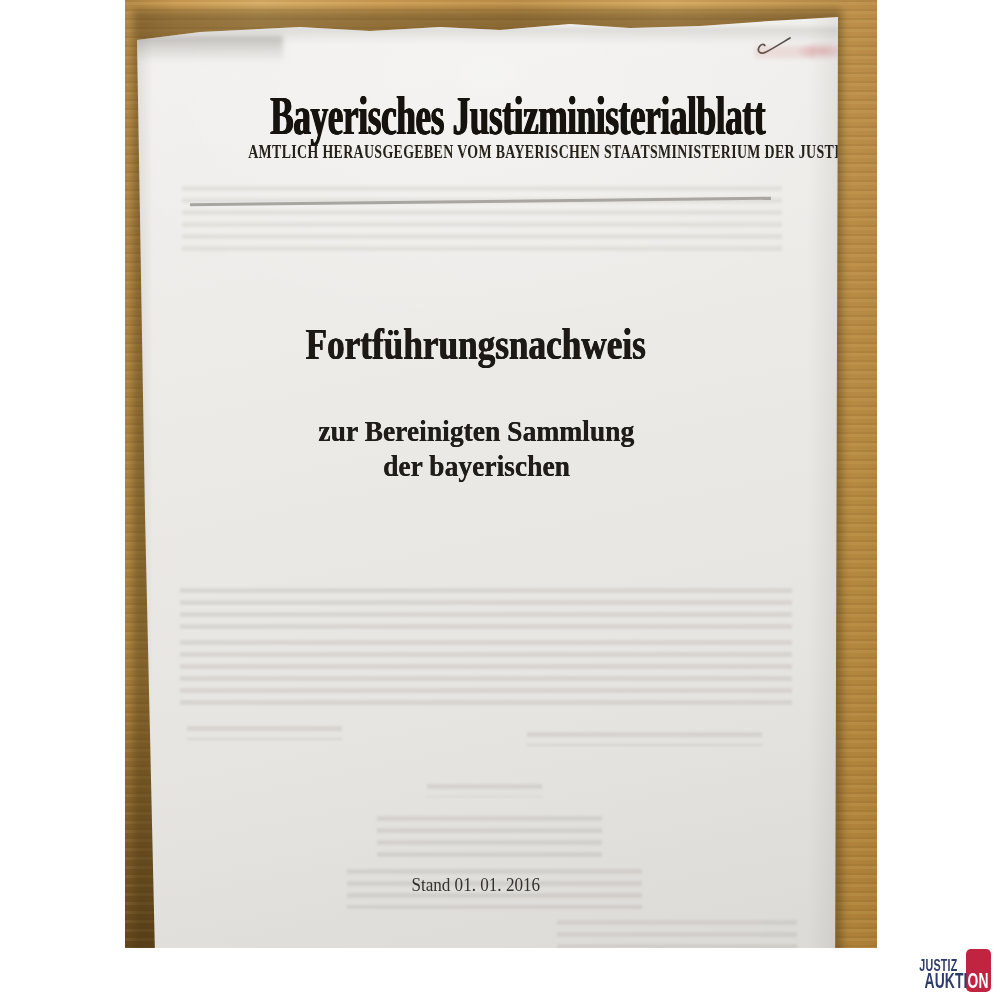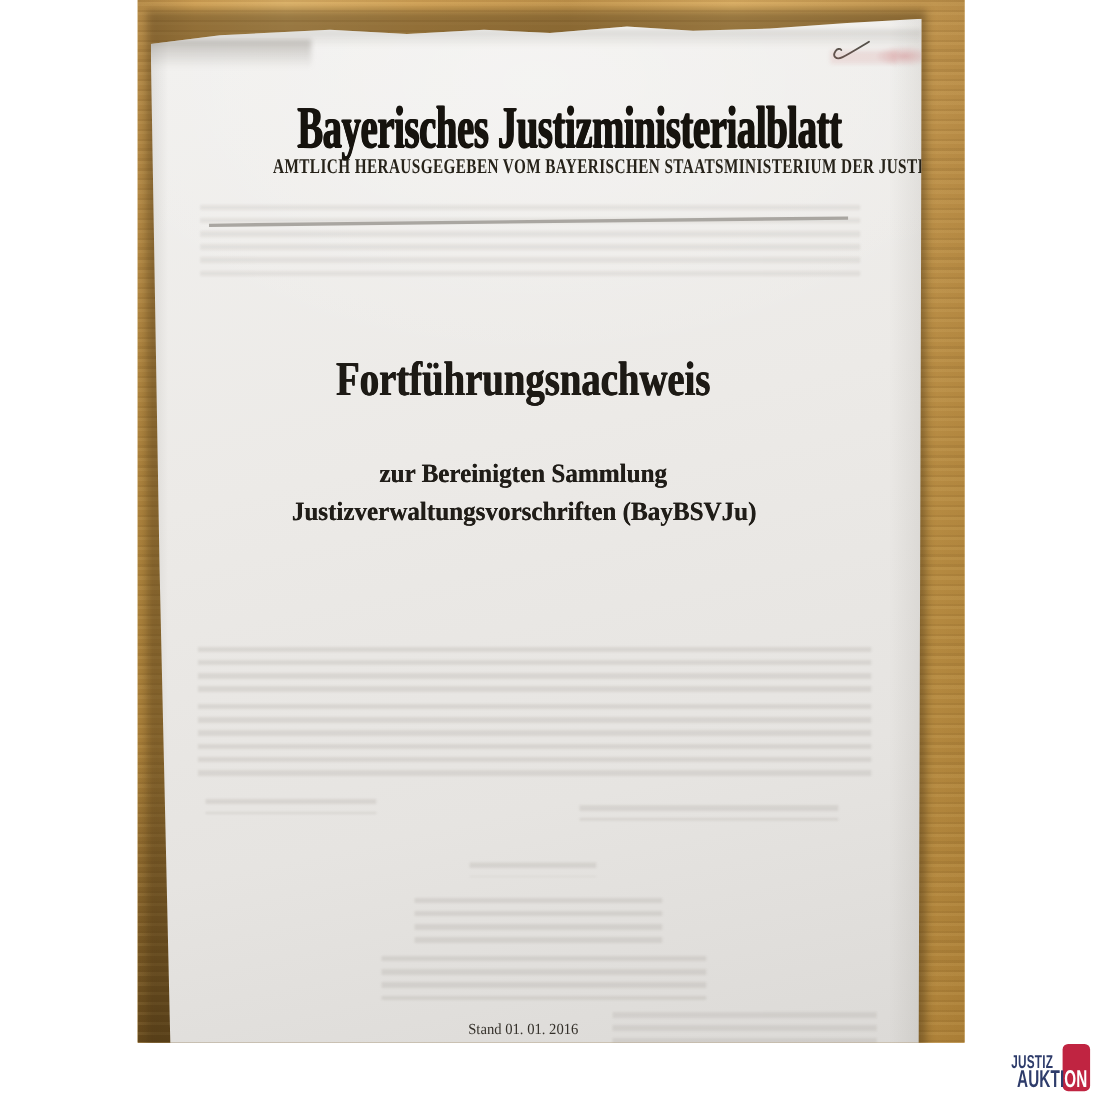--- a/index.html
+++ b/index.html
@@ -39,23 +39,23 @@
     transform:scaleX(0.65);color:#16130e;
     text-shadow:0.9px 0 currentColor,-0.9px 0 currentColor,0 0.4px currentColor;}
   .masthead-sub{top:128px;}
   .masthead-sub .scale{font-weight:bold;font-size:19px;line-height:19px;letter-spacing:0.5px;
     transform:scaleX(0.73);color:#262219;}
   .rule{position:absolute;left:53px;top:186px;width:581px;height:3px;background:#a9a6a1;
     transform:rotate(-0.65deg);}
   .doc-title{top:309px;}
   .doc-title .scale{font-weight:bold;font-size:44px;line-height:44px;transform:scaleX(0.80);
     color:#1d1a15;text-shadow:0.5px 0 currentColor,-0.5px 0 currentColor;}
-  .doc-sub{top:400px;font-weight:bold;font-size:24px;line-height:35.4px;color:#201d18;}
+  .doc-sub{top:400px;font-weight:bold;font-size:29px;line-height:35.4px;color:#201d18;}
   .doc-sub .scale{transform:scaleX(0.95);text-shadow:0.3px 0 currentColor;}
-  .stand{top:910px;font-size:14px;line-height:26px;color:#34302a;}
+  .stand{top:858px;font-size:18px;line-height:26px;color:#34302a;}
   .stand .scale{transform:scaleX(0.95);}
   
   .check{position:absolute;left:612px;top:18px;}
   .stamp1{position:absolute;left:660px;top:28px;width:42px;height:18px;filter:blur(1.5px);
     background:radial-gradient(ellipse at 60% 50%, rgba(198,92,96,0.38), rgba(198,92,96,0) 75%);}
   .stamp2{position:absolute;left:618px;top:32px;width:60px;height:12px;filter:blur(2px);
     background:rgba(200,100,100,0.14);}
   
   .logo{position:absolute;inset:0;font-family:"Liberation Sans",sans-serif;border-radius:23px;}
   .logo-badge{position:absolute;left:966px;top:949px;width:25px;height:43px;background:#c02441;border-radius:5px;}
@@ -94,21 +94,21 @@
         <span class="scale">AMTLICH HERAUSGEGEBEN VOM BAYERISCHEN STAATSMINISTERIUM DER JUSTIZ</span>
       </div>
       <div class="rule"></div>
 
       <div class="center-col doc-title">
         <span class="scale">Fortführungsnachweis</span>
       </div>
 
       <div class="center-col doc-sub">
         <div><span class="scale">zur Bereinigten Sammlung</span></div>
-        <div><span class="scale">Justizverwaltungsvorschriften (BayBSVJu)</span></div>
+        <div><span class="scale">der bayerischen</span></div>
       </div>
 
       <div class="center-col stand">
         <span class="scale">Stand 01. 01. 2016</span>
       </div>
 
       <svg class="check" width="50" height="30" viewBox="0 0 50 30">
         <path d="M41 6 C 31 12, 23 17, 17 20 C 11 23, 7.5 19, 10.5 14.5 C 12 12.3, 14.5 11.8, 15.8 13.5" fill="none" stroke="#55514a" stroke-width="1.7" stroke-linecap="round"></path>
       </svg>
       <div class="stamp1"></div>

